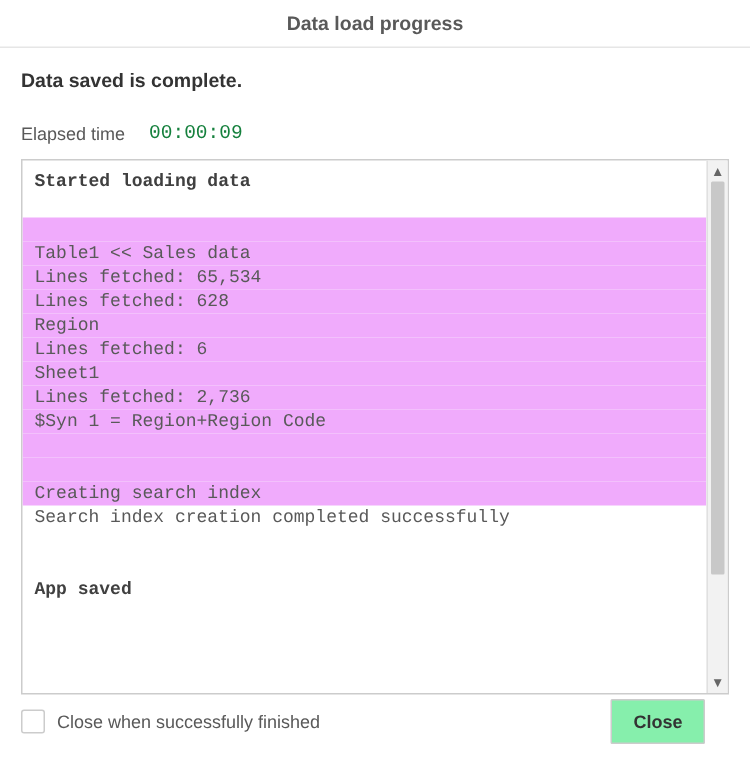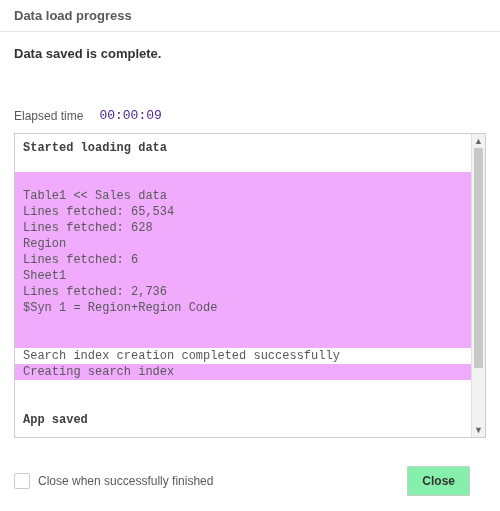--- a/index.html
+++ b/index.html
@@ -8,20 +8,21 @@
     font-family: Arial, Helvetica, sans-serif;
     font-size: 12px;
     color: #333;
     background: #fff;
     width: 500px; height: 511px;
     overflow: hidden;
   }
   .header {
     padding: 8px 14px;
     border-bottom: 1px solid #e6e6e6;
+    text-align: center;
   }
   .header .title {
     font-weight: 700;
     color: #595959;
     font-size: 13px;
   }
   .status-row {
     padding: 14px 14px 4px 14px;
   }
   .status-row .status {
@@ -34,29 +35,28 @@
     display: flex;
     align-items: flex-end;
     gap: 16px;
   }
   .elapsed-label {
     font-size: 12px;
     color: #595959;
   }
   .elapsed-value {
     font-family: "Courier New", monospace;
-    color: #4c1d95;
+    color: #15803d;
     font-size: 13px;
-    margin-top: 27px;
   }
   .log-frame {
     margin: 0 14px;
     position: relative;
     width: 472px;
-    height: 305px;
+    height: 357px;
     border: 1px solid #ccc;
   }
   .log-scroll {
     position: absolute;
     left: 0; top: 0;
     width: calc(100% - 14px);
     height: 100%;
     overflow: hidden;
     padding: 6px 8px;
     font-family: "Courier New", monospace;
@@ -142,22 +142,22 @@
       <div class="log-line hl">Table1 &lt;&lt; Sales data</div>
       <div class="log-line hl">Lines fetched: 65,534</div>
       <div class="log-line hl">Lines fetched: 628</div>
       <div class="log-line hl">Region</div>
       <div class="log-line hl">Lines fetched: 6</div>
       <div class="log-line hl">Sheet1</div>
       <div class="log-line hl">Lines fetched: 2,736</div>
       <div class="log-line hl">$Syn 1 = Region+Region Code</div>
       <div class="log-line hl"> </div>
       <div class="log-line hl"> </div>
+      <div class="log-line hl">Creating search index</div>
       <div class="log-line">Search index creation completed successfully</div>
-      <div class="log-line hl">Creating search index</div>
       <div class="log-line"> </div>
       <div class="log-line"> </div>
       <div class="log-line strong">App saved</div>
     </div>
   <div class="scrollbar">
     <div class="sb-arrow">▲</div>
     <div class="sb-track">
       <div class="sb-thumb"></div>
     </div>
     <div class="sb-arrow" style="position:absolute;bottom:0;">▼</div>

